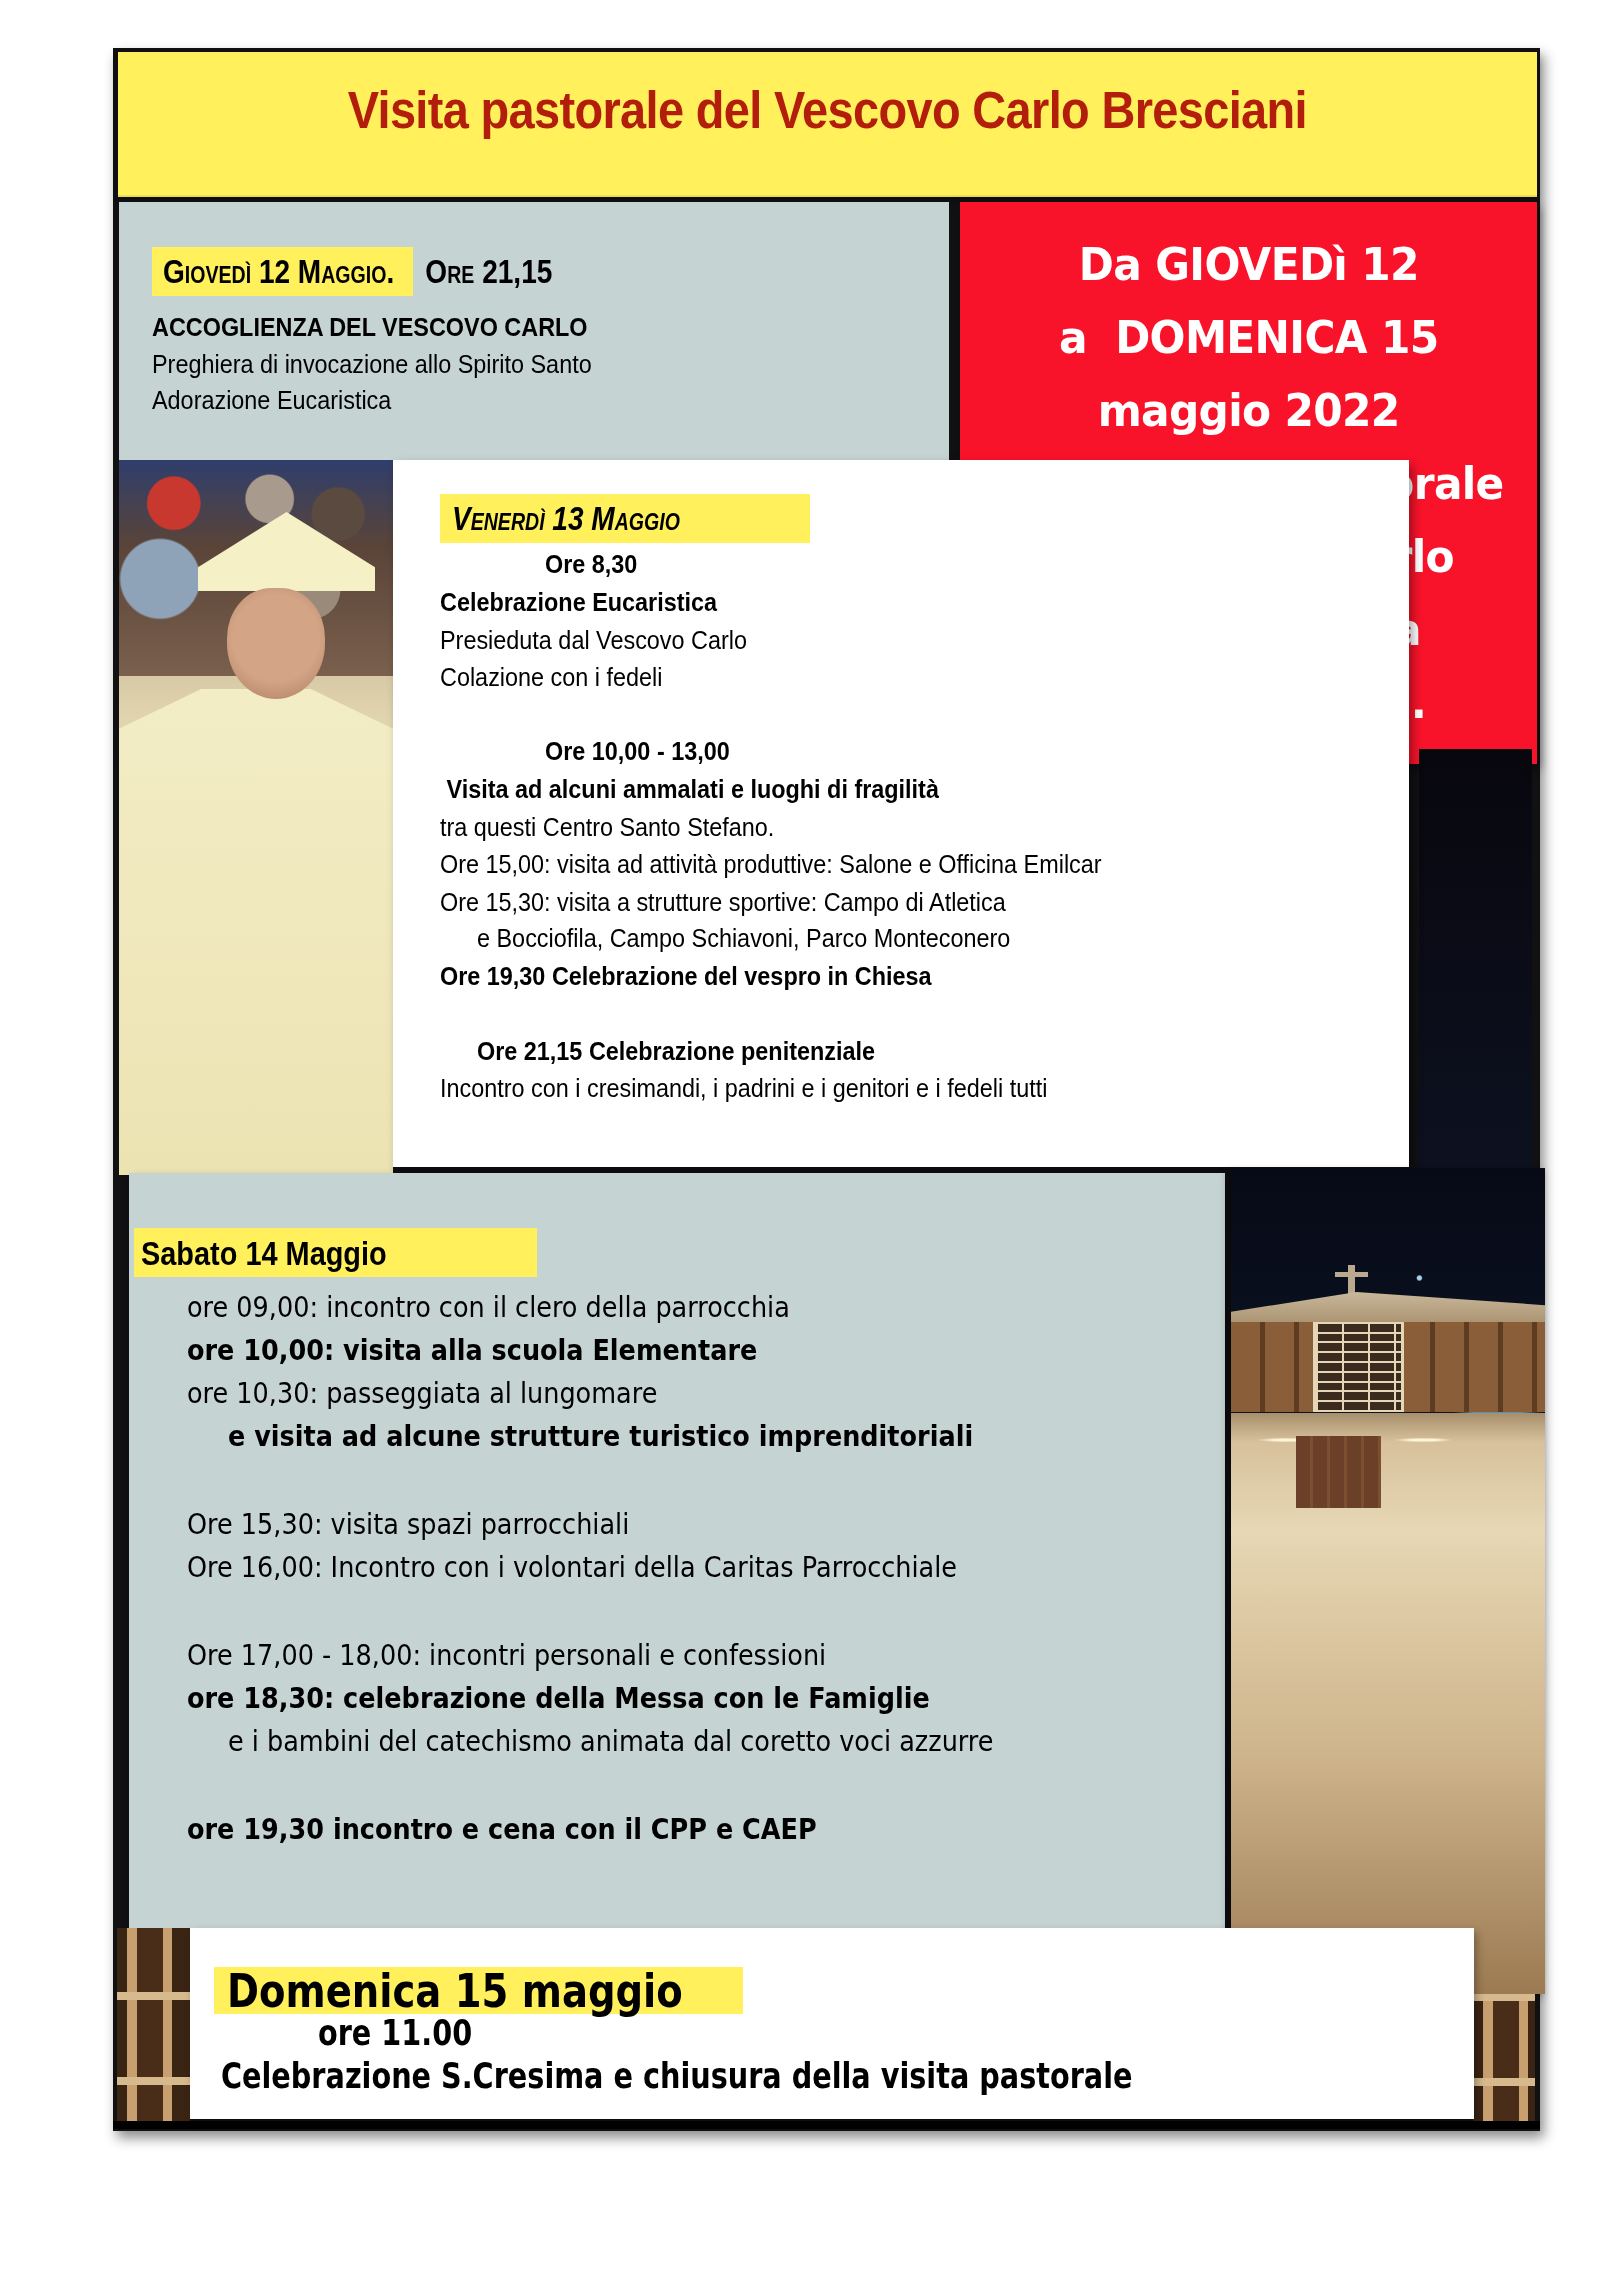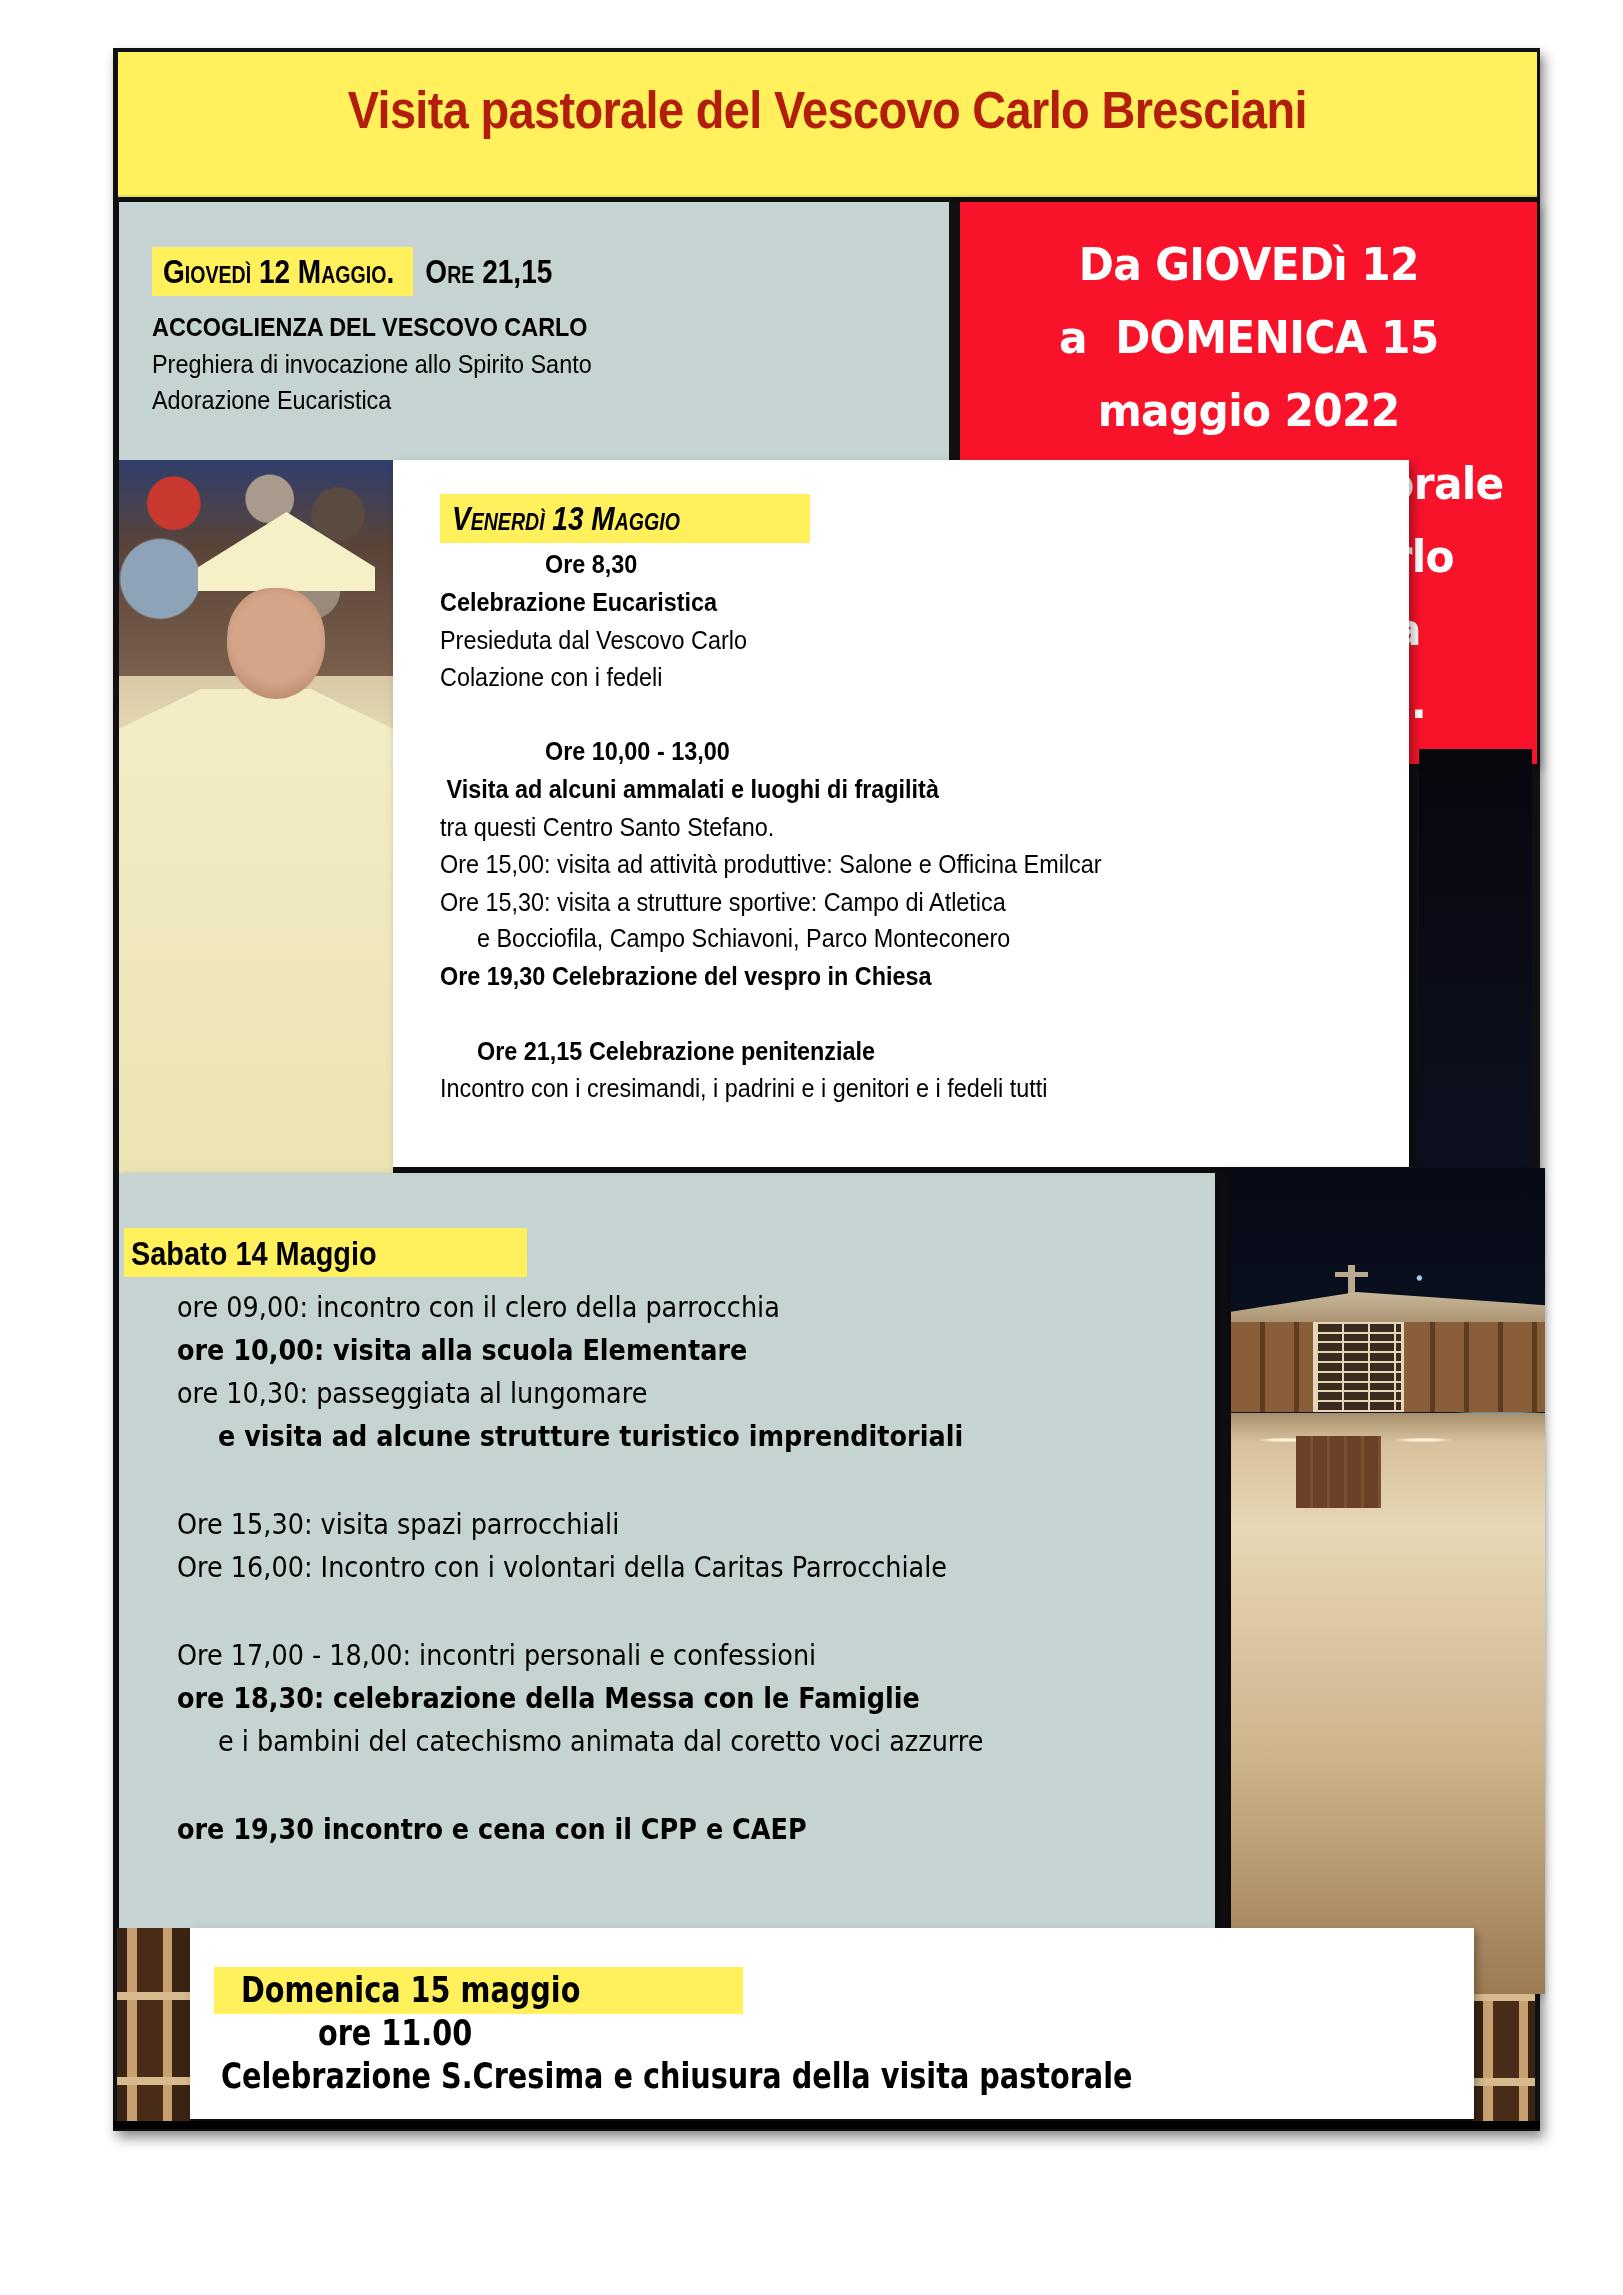--- a/index.html
+++ b/index.html
@@ -101,21 +101,21 @@
   .v-line { position: absolute; white-space: nowrap; font-size: 26px; transform: scaleX(0.9); transform-origin: left center; }
 
   
   #sky-strip {
     left: 1419px; top: 749px; width: 113px; height: 425px;
     background: linear-gradient(180deg, #08070e, #0d1120);
   }
 
   
   #sabato {
-    left: 119px; top: 1173px; width: 1096px; height: 755px;
+    left: 129px; top: 1173px; width: 1096px; height: 755px;
     background: #c5d3d2;
     box-shadow: 3.9px 5.2px 9.2px rgba(0,0,0,0.35);
   }
   #sabato-badge { left: 5.2px; top: 55px; width: 122px; height: 49px; font-size: 34px; padding-left: 6.5px; box-sizing: border-box; display:flex; align-items:center; }
   #sabato-badge span { transform: scaleX(0.85); transform-origin: left center; display:inline-block; }
   .s-line {
     position: absolute; white-space: nowrap; font-size: 29px;
     font-family: "DejaVu Sans", sans-serif; transform: scaleX(0.88); transform-origin: left center;
   }
   .bold { font-weight: bold; }
@@ -174,21 +174,21 @@
   }
 
   
   #domenica-left { left: 117px; top: 1928px; width: 73px; height: 196px; }
   #domenica-right { left: 1473px; top: 1994px; width: 62px; height: 131px; }
   #domenica {
     left: 190px; top: 1928px; width: 1284px; height: 191px;
     background: #ffffff;
     box-shadow: 2.6px 3.9px 7.9px rgba(0,0,0,0.3);
   }
-  #domenica-badge { left: 23.6px; top: 39px; width: 126px; height: 47px; font-size: 35px; padding-left: 27px; box-sizing: border-box; display:flex; align-items:center; font-family: "DejaVu Sans", sans-serif; }
+  #domenica-badge { left: 23.6px; top: 39px; width: 126px; height: 47px; font-size: 47px; padding-left: 13px; box-sizing: border-box; display:flex; align-items:center; font-family: "DejaVu Sans", sans-serif; }
   #domenica-badge span { transform: scaleX(0.82); transform-origin: left center; display:inline-block; }
   .d-line {
     position: absolute; white-space: nowrap; font-size: 35px; font-weight: bold;
     font-family: "DejaVu Sans", sans-serif; transform: scaleX(0.82); transform-origin: left center;
   }
   #frame-bottom { left: 113px; top: 2121px; width: 1427px; height: 7.9px; background: #000; }
 </style>
 </head>
 <body>
 

